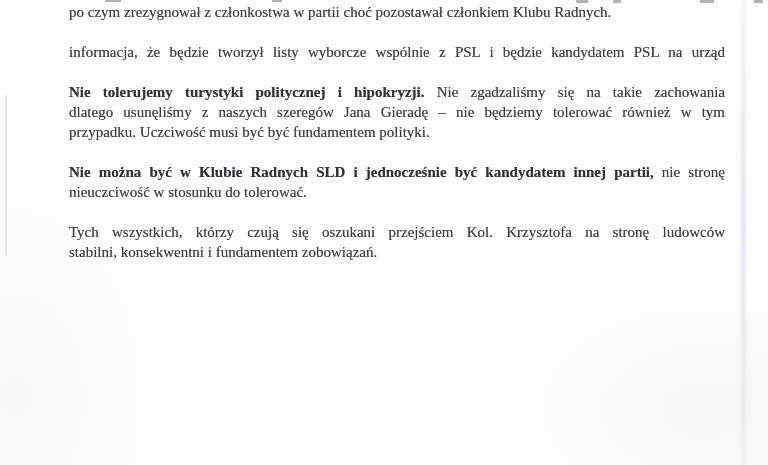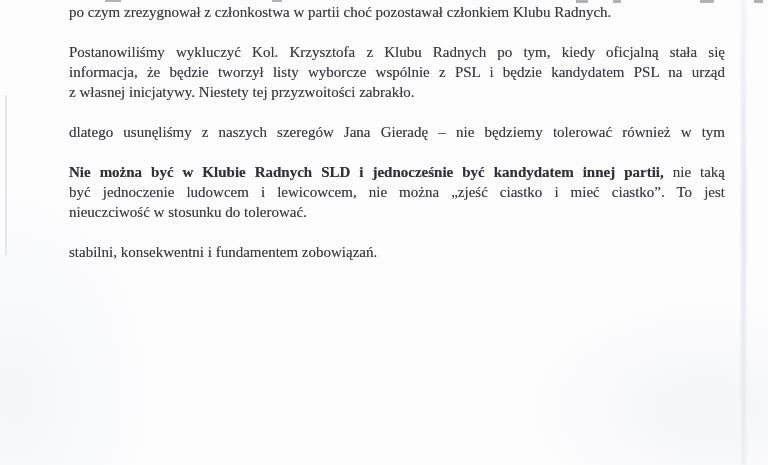--- a/index.html
+++ b/index.html
@@ -94,29 +94,29 @@
       <i></i>
       <i></i>
   </div>
   <div class="scan-artifact-line"></div>
   <div class="scan-shadow-right"></div>
   <div class="text-block" style="color: rgb(58, 59, 66);">
       <div class="paragraph">
         <div class="line"><span class="seg">po czym zrezygnował z członkostwa w partii choć pozostawał członkiem Klubu Radnych.</span></div>
       </div>
       <div class="paragraph">
-        <div class="line jl"><span class="seg">Postanowiliśmy wykluczyć Kol. Krzysztofa z Klubu Radnych po tym, kiedy oficjalną stała się</span></div>
         <div class="line jl"><span class="seg">informacja, że będzie tworzył listy wyborcze wspólnie z PSL i będzie kandydatem PSL na urząd</span></div>
-        <div class="line"><span class="seg">z własnej inicjatywy. Niestety tej przyzwoitości zabrakło.</span></div>
       </div>
       <div class="paragraph">
+        <div class="line jl"><span class="seg bold" style="color: rgb(49, 50, 57);">Nie tolerujemy turystyki politycznej i hipokryzji.</span><span class="seg"> Nie zgadzaliśmy się na takie zachowania</span></div>
         <div class="line jl"><span class="seg">dlatego usunęliśmy z naszych szeregów Jana Gieradę – nie będziemy tolerować również w tym</span></div>
+        <div class="line"><span class="seg">przypadku. Uczciwość musi być być fundamentem polityki.</span></div>
       </div>
       <div class="paragraph">
-        <div class="line jl"><span class="seg bold" style="color: rgb(49, 50, 57);">Nie można być w Klubie Radnych SLD i jednocześnie być kandydatem innej partii,</span><span class="seg"> nie taką</span></div>
-        <div class="line jl"><span class="seg">być jednoczenie ludowcem i lewicowcem, nie można „zjeść ciastko i mieć ciastko”. To jest</span></div>
+        <div class="line jl"><span class="seg bold" style="color: rgb(49, 50, 57);">Nie można być w Klubie Radnych SLD i jednocześnie być kandydatem innej partii,</span><span class="seg"> nie stronę</span></div>
         <div class="line"><span class="seg">nieuczciwość w stosunku do tolerować.</span></div>
       </div>
       <div class="paragraph">
+        <div class="line jl"><span class="seg">Tych wszystkich, którzy czują się oszukani przejściem Kol. Krzysztofa na stronę ludowców</span></div>
         <div class="line"><span class="seg">stabilni, konsekwentni i fundamentem zobowiązań.</span></div>
       </div>
     </div>
 </div>
 
 </body></html>

